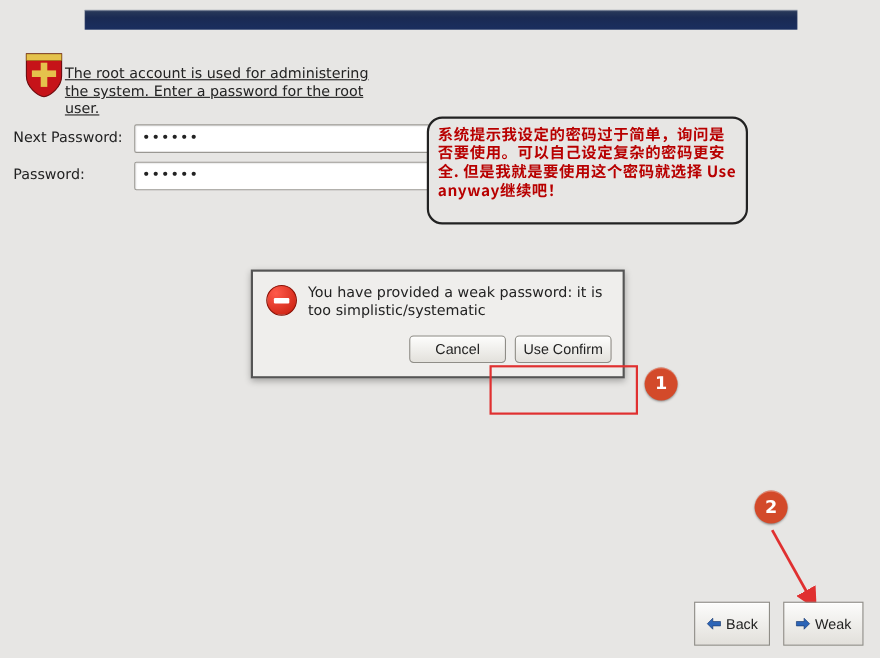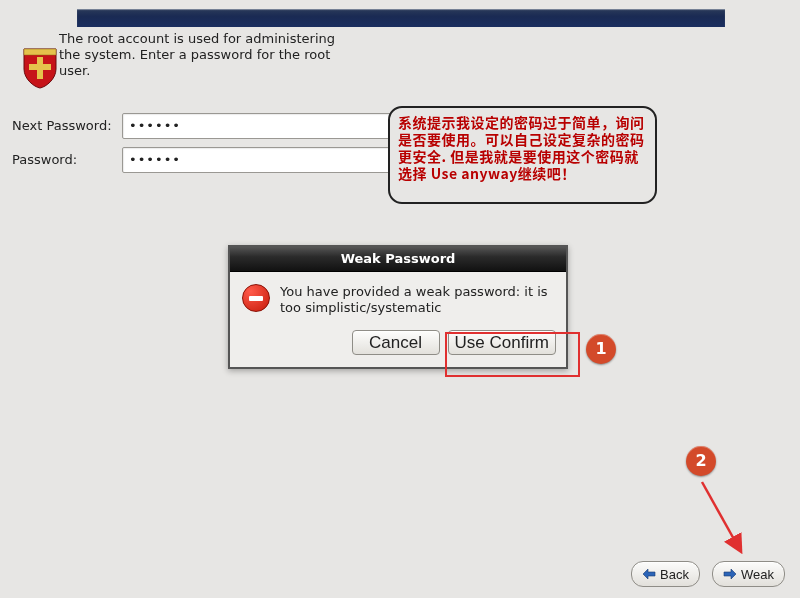--- a/index.html
+++ b/index.html
@@ -27,23 +27,24 @@
     position: absolute;
     left: 22px;
     top: 47px;
     width: 36px;
     height: 42px;
   }
   .shield-icon svg { width: 100%; height: 100%; }
   .intro-text {
     position: absolute;
     left: 59px;
-    top: 31px;
+    top: 60px;
     width: 300px;
     line-height: 16px;
+    text-decoration: underline;
   }
   .label-root {
     position: absolute;
     left: 12px;
     top: 118px;
   }
   .label-confirm {
     position: absolute;
     left: 12px;
     top: 152px;
@@ -62,21 +63,21 @@
     line-height: 24px;
     letter-spacing: 1px;
   }
   .pw-input  { top: 113px; }
   .pw-input2 { top: 147px; }
 
   .callout {
     position: absolute;
     left: 388px;
     top: 106px;
-    width: 269px;
+    width: 292px;
     height: 98px;
     border: 2px solid #222;
     border-radius: 14px;
     background: #e7e6e4;
     padding: 6px 8px 6px 8px;
     box-sizing: border-box;
   }
   .callout-text {
     font-family: "Heiti SC", "SimHei", "Noto Sans CJK SC", sans-serif;
     font-weight: bold;
@@ -134,21 +135,21 @@
     justify-content: flex-end;
     gap: 8px;
     padding: 8px 10px 12px 10px;
   }
   .btn {
     min-width: 88px;
     height: 25px;
     border: 1px solid #8f8d87;
     border-radius: 4px;
     background: linear-gradient(to bottom, #fdfdfc, #e3e1dc);
-    font-size: 17px;
+    font-size: 13px;
     color: #222;
     cursor: pointer;
     padding: 0 6px;
     box-shadow: 0 1px 0 rgba(255,255,255,0.8) inset;
   }
 
   .red-box {
     position: absolute;
     border: 2px solid #e03030;
     background: transparent;
@@ -176,23 +177,23 @@
     left: 690px;
     top: 480px;
     width: 60px;
     height: 80px;
     pointer-events: none;
   }
 
   .footer-btn {
     position: absolute;
     bottom: 11px;
-    height: 26px;
+    height: 40px;
     border: 1px solid #8f8d87;
-    border-radius: 12px;
+    border-radius: 0;
     background: linear-gradient(to bottom, #fcfcfb, #e2e0db);
     font-size: 13px;
     color: #222;
     cursor: pointer;
     display: inline-flex;
     align-items: center;
     gap: 4px;
     padding: 0 10px;
     box-shadow: 0 1px 0 rgba(255,255,255,0.8) inset;
   }
@@ -223,21 +224,20 @@
 <div class="pw-input">••••••</div>
 
 <div class="label-confirm">Password:</div>
 <div class="pw-input2">••••••</div>
 
 <div class="callout">
   <div class="callout-text">系统提示我设定的密码过于简单，询问是否要使用。可以自己设定复杂的密码更安全. 但是我就是要使用这个密码就选择 Use anyway继续吧！</div>
 </div>
 
 <div class="dialog">
-  <div class="dialog-title">Weak Password</div>
   <div class="dialog-body">
     <div class="error-icon"></div>
     <div class="dialog-msg">You have provided a weak password: it is too simplistic/systematic</div>
   </div>
   <div class="dialog-buttons">
     <button class="btn">Cancel</button>
     <button class="btn">Use Confirm</button>
   </div>
 </div>
 

